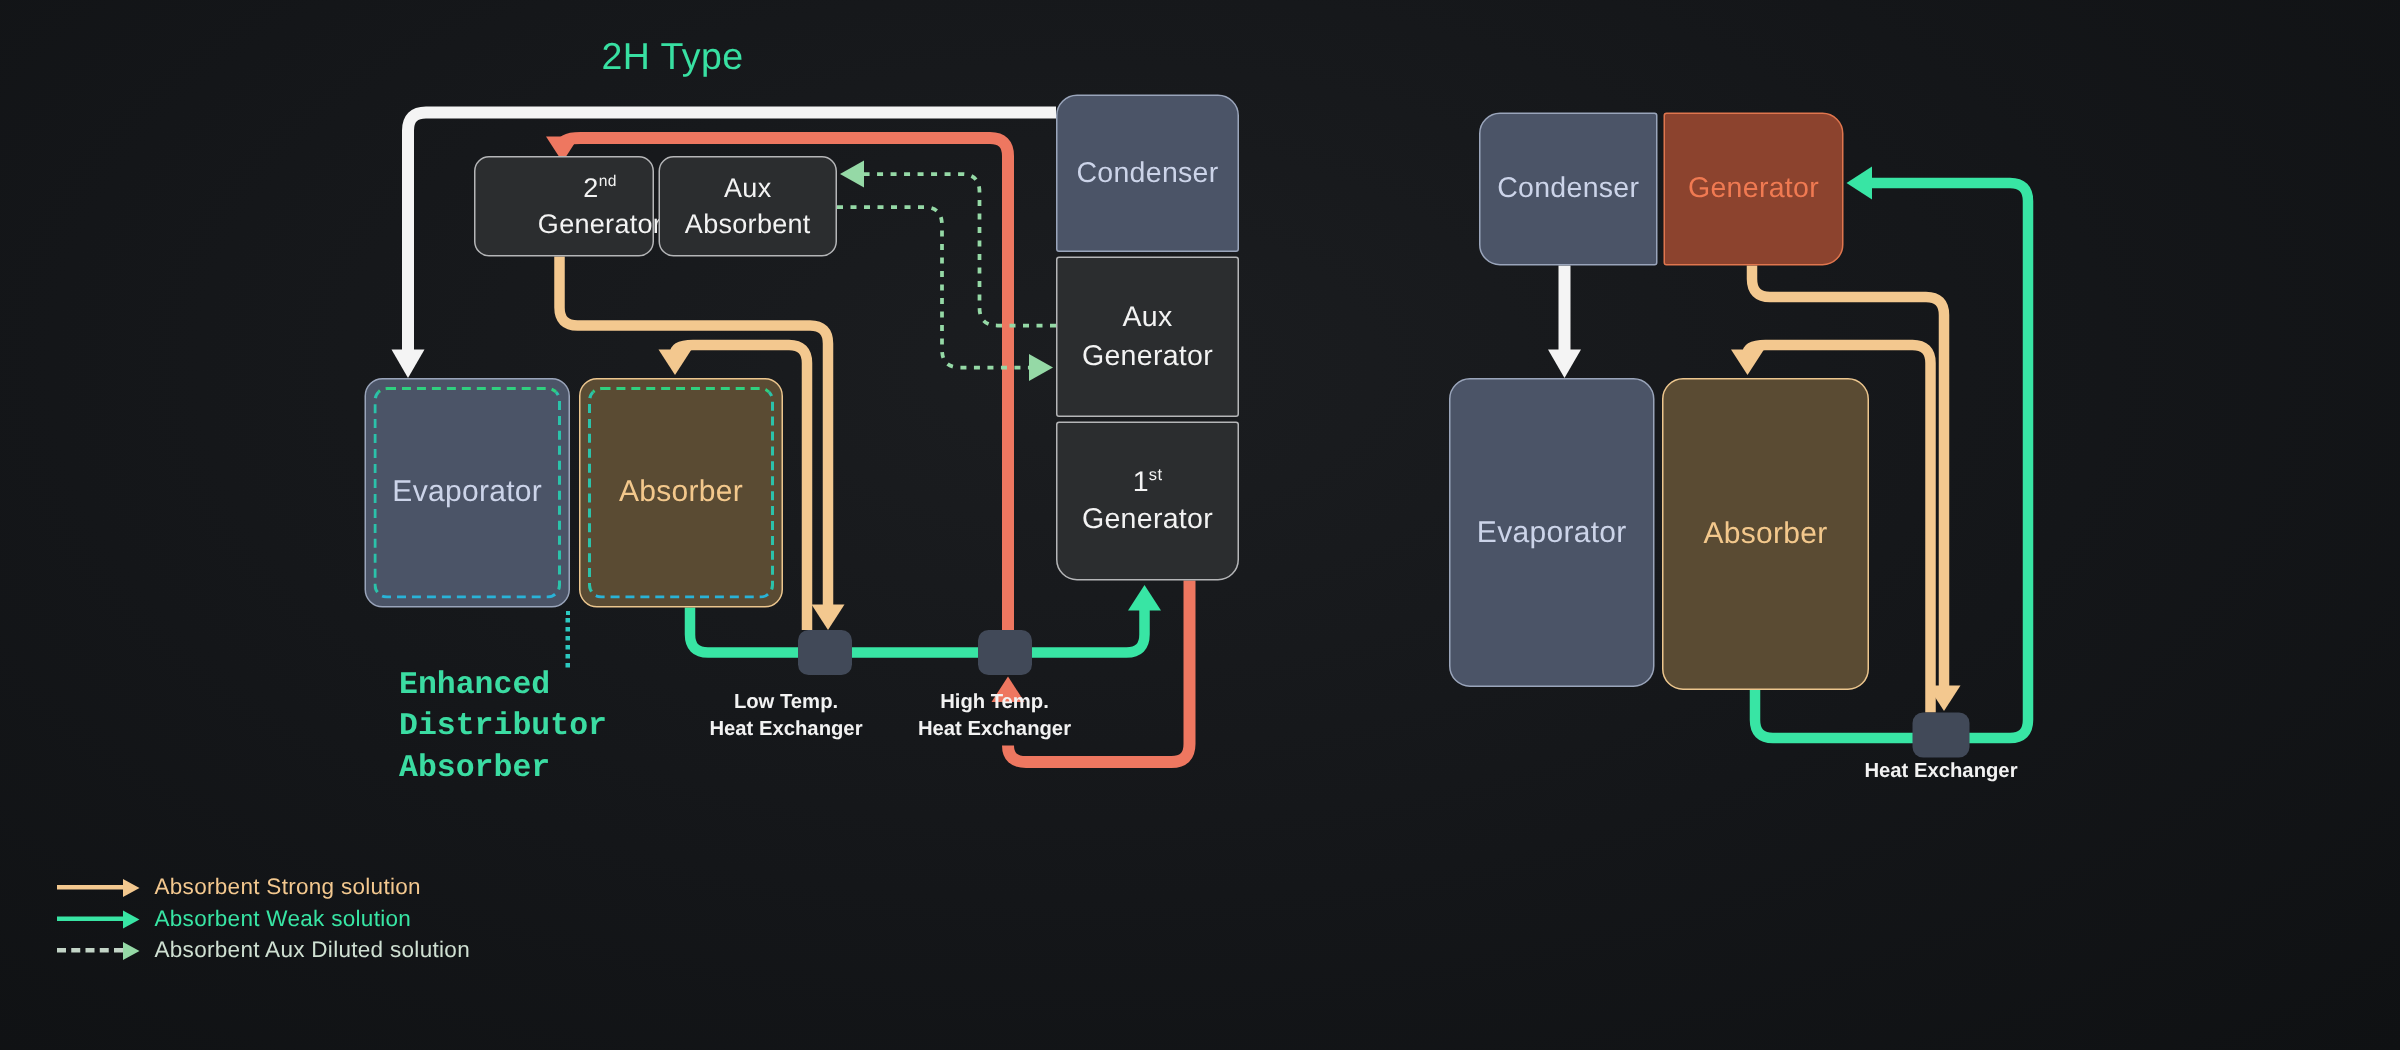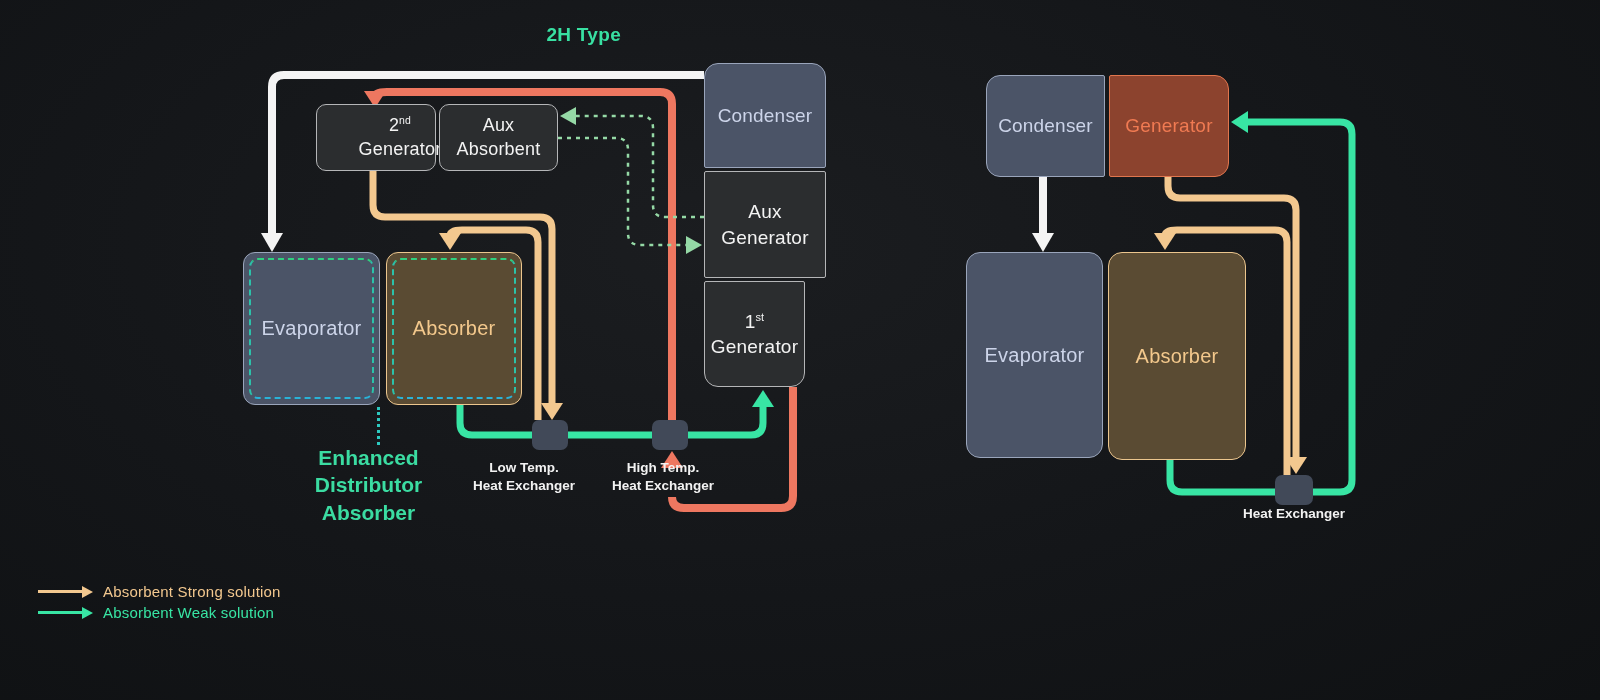--- a/index.html
+++ b/index.html
@@ -1,33 +1,33 @@
 <!DOCTYPE html>
 <html><head>
 <meta charset="utf-8">
 <style>
   html,body{margin:0;padding:0;background:#0e1012;}
   #canvas{
     position:relative;width:1600px;height:700px;overflow:hidden;
     background:radial-gradient(ellipse at 45% 35%, #1b1d20 0%, #141619 55%, #0f1113 100%);
     font-family:"Liberation Sans", sans-serif;
   }
-  .title{position:absolute;width:220px;text-align:right;font-size:19px;font-weight:700;letter-spacing:0.3px;}
+  .title{position:absolute;width:220px;text-align:left;font-size:25px;font-weight:400;letter-spacing:0.3px;}
   .wires{position:absolute;left:0;top:0;z-index:1;}
   .box{
     position:absolute;box-sizing:border-box;border:1.5px solid;z-index:2;
     display:flex;flex-direction:column;align-items:center;justify-content:center;
     text-align:center;line-height:1.32;letter-spacing:0.2px;
   }
   .box .lbl{display:block;}
   sup{font-size:0.58em;}
   .inner-dash{position:absolute;inset:5px;border:2.5px dashed;border-radius:9px;pointer-events:none;}
   .hx{position:absolute;z-index:3;border-radius:7px;}
   .hx-label{position:absolute;z-index:4;text-align:center;font-size:13.5px;font-weight:700;line-height:1.3;}
-  .enhanced{position:absolute;z-index:4;text-align:center;font-size:21px;font-weight:600;line-height:1.3;}
+  .enhanced{position:absolute;z-index:4;font-size:21px;font-weight:600;line-height:1.3;font-family:Liberation Mono, monospace;}
   .dot-connector{position:absolute;z-index:4;width:0;border-left:3px dotted;}
   .legend{position:absolute;left:38px;top:581px;z-index:4;}
   .legend-row{display:flex;align-items:center;height:21px;}
   .leg-line{width:44px;border-top:3px solid;}
   .leg-line.dashed{border-top-style:dashed;}
   .leg-head{width:0;height:0;border-top:6px solid transparent;border-bottom:6px solid transparent;border-left:11px solid;}
   .leg-text{margin-left:10px;font-size:15px;letter-spacing:0.2px;text-align:right;}
 </style>
 </head>
 <body>
@@ -87,21 +87,21 @@
 
   <div class="box" style="left: 704px; top: 63px; width: 122px; height: 105px; border-radius: 14px 14px 2px 2px; font-size: 19px; background-color: rgb(75, 84, 103); border-color: rgb(154, 165, 187); color: rgb(204, 212, 233);">
     <span class="lbl">Condenser</span>
   </div>
 
   <div class="box" style="left: 704px; top: 171px; width: 122px; height: 107px; border-radius: 2px; font-size: 19px; background-color: rgb(43, 45, 47); border-color: rgb(181, 182, 184); color: rgb(243, 243, 243);">
     <span class="lbl">Aux</span>
     <span class="lbl">Generator</span>
   </div>
 
-  <div class="box" style="left: 704px; top: 281px; width: 101px; height: 106px; border-radius: 2px 2px 14px 14px; font-size: 19px; background-color: rgb(43, 45, 47); border-color: rgb(181, 182, 184); color: rgb(243, 243, 243);">
+  <div class="box" style="left: 704px; top: 281px; width: 122px; height: 106px; border-radius: 2px 2px 14px 14px; font-size: 19px; background-color: rgb(43, 45, 47); border-color: rgb(181, 182, 184); color: rgb(243, 243, 243);">
     <span class="lbl"><span>1</span><sup>st</sup></span>
     <span class="lbl">Generator</span>
   </div>
 
   <div class="box" style="left: 243px; top: 252px; width: 137px; height: 153px; border-radius: 12px; font-size: 20px; background-color: rgb(75, 84, 103); border-color: rgb(154, 165, 187); color: rgb(204, 212, 233);">
     <div class="inner-dash" style="border-color: rgb(47, 208, 127) rgb(43, 194, 170) rgb(41, 179, 216);"></div>
     <span class="lbl">Evaporator</span>
   </div>
 
   <div class="box" style="left: 386px; top: 252px; width: 136px; height: 153px; border-radius: 12px; font-size: 20px; background-color: rgb(90, 75, 51); border-color: rgb(236, 198, 142); color: rgb(243, 200, 140);">
@@ -152,15 +152,20 @@
     <div class="legend-row">
       <div class="leg-line" style="border-top-color: rgb(243, 200, 143);"></div>
       <div class="leg-head" style="border-left-color: rgb(243, 200, 143);"></div>
       <span class="leg-text" style="color: rgb(243, 200, 143);">Absorbent Strong solution</span>
     </div>
     <div class="legend-row">
       <div class="leg-line" style="border-top-color: rgb(56, 229, 164);"></div>
       <div class="leg-head" style="border-left-color: rgb(56, 229, 164);"></div>
       <span class="leg-text" style="color: rgb(56, 229, 164);">Absorbent Weak solution</span>
     </div>
+    <div class="legend-row">
+      <div class="leg-line dashed" style="border-top-color: rgb(194, 212, 198);"></div>
+      <div class="leg-head" style="border-left-color: rgb(149, 217, 166);"></div>
+      <span class="leg-text" style="color: rgb(207, 224, 210);">Absorbent Aux Diluted solution</span>
+    </div>
   </div>
 
 </div>
 
 </body></html>

